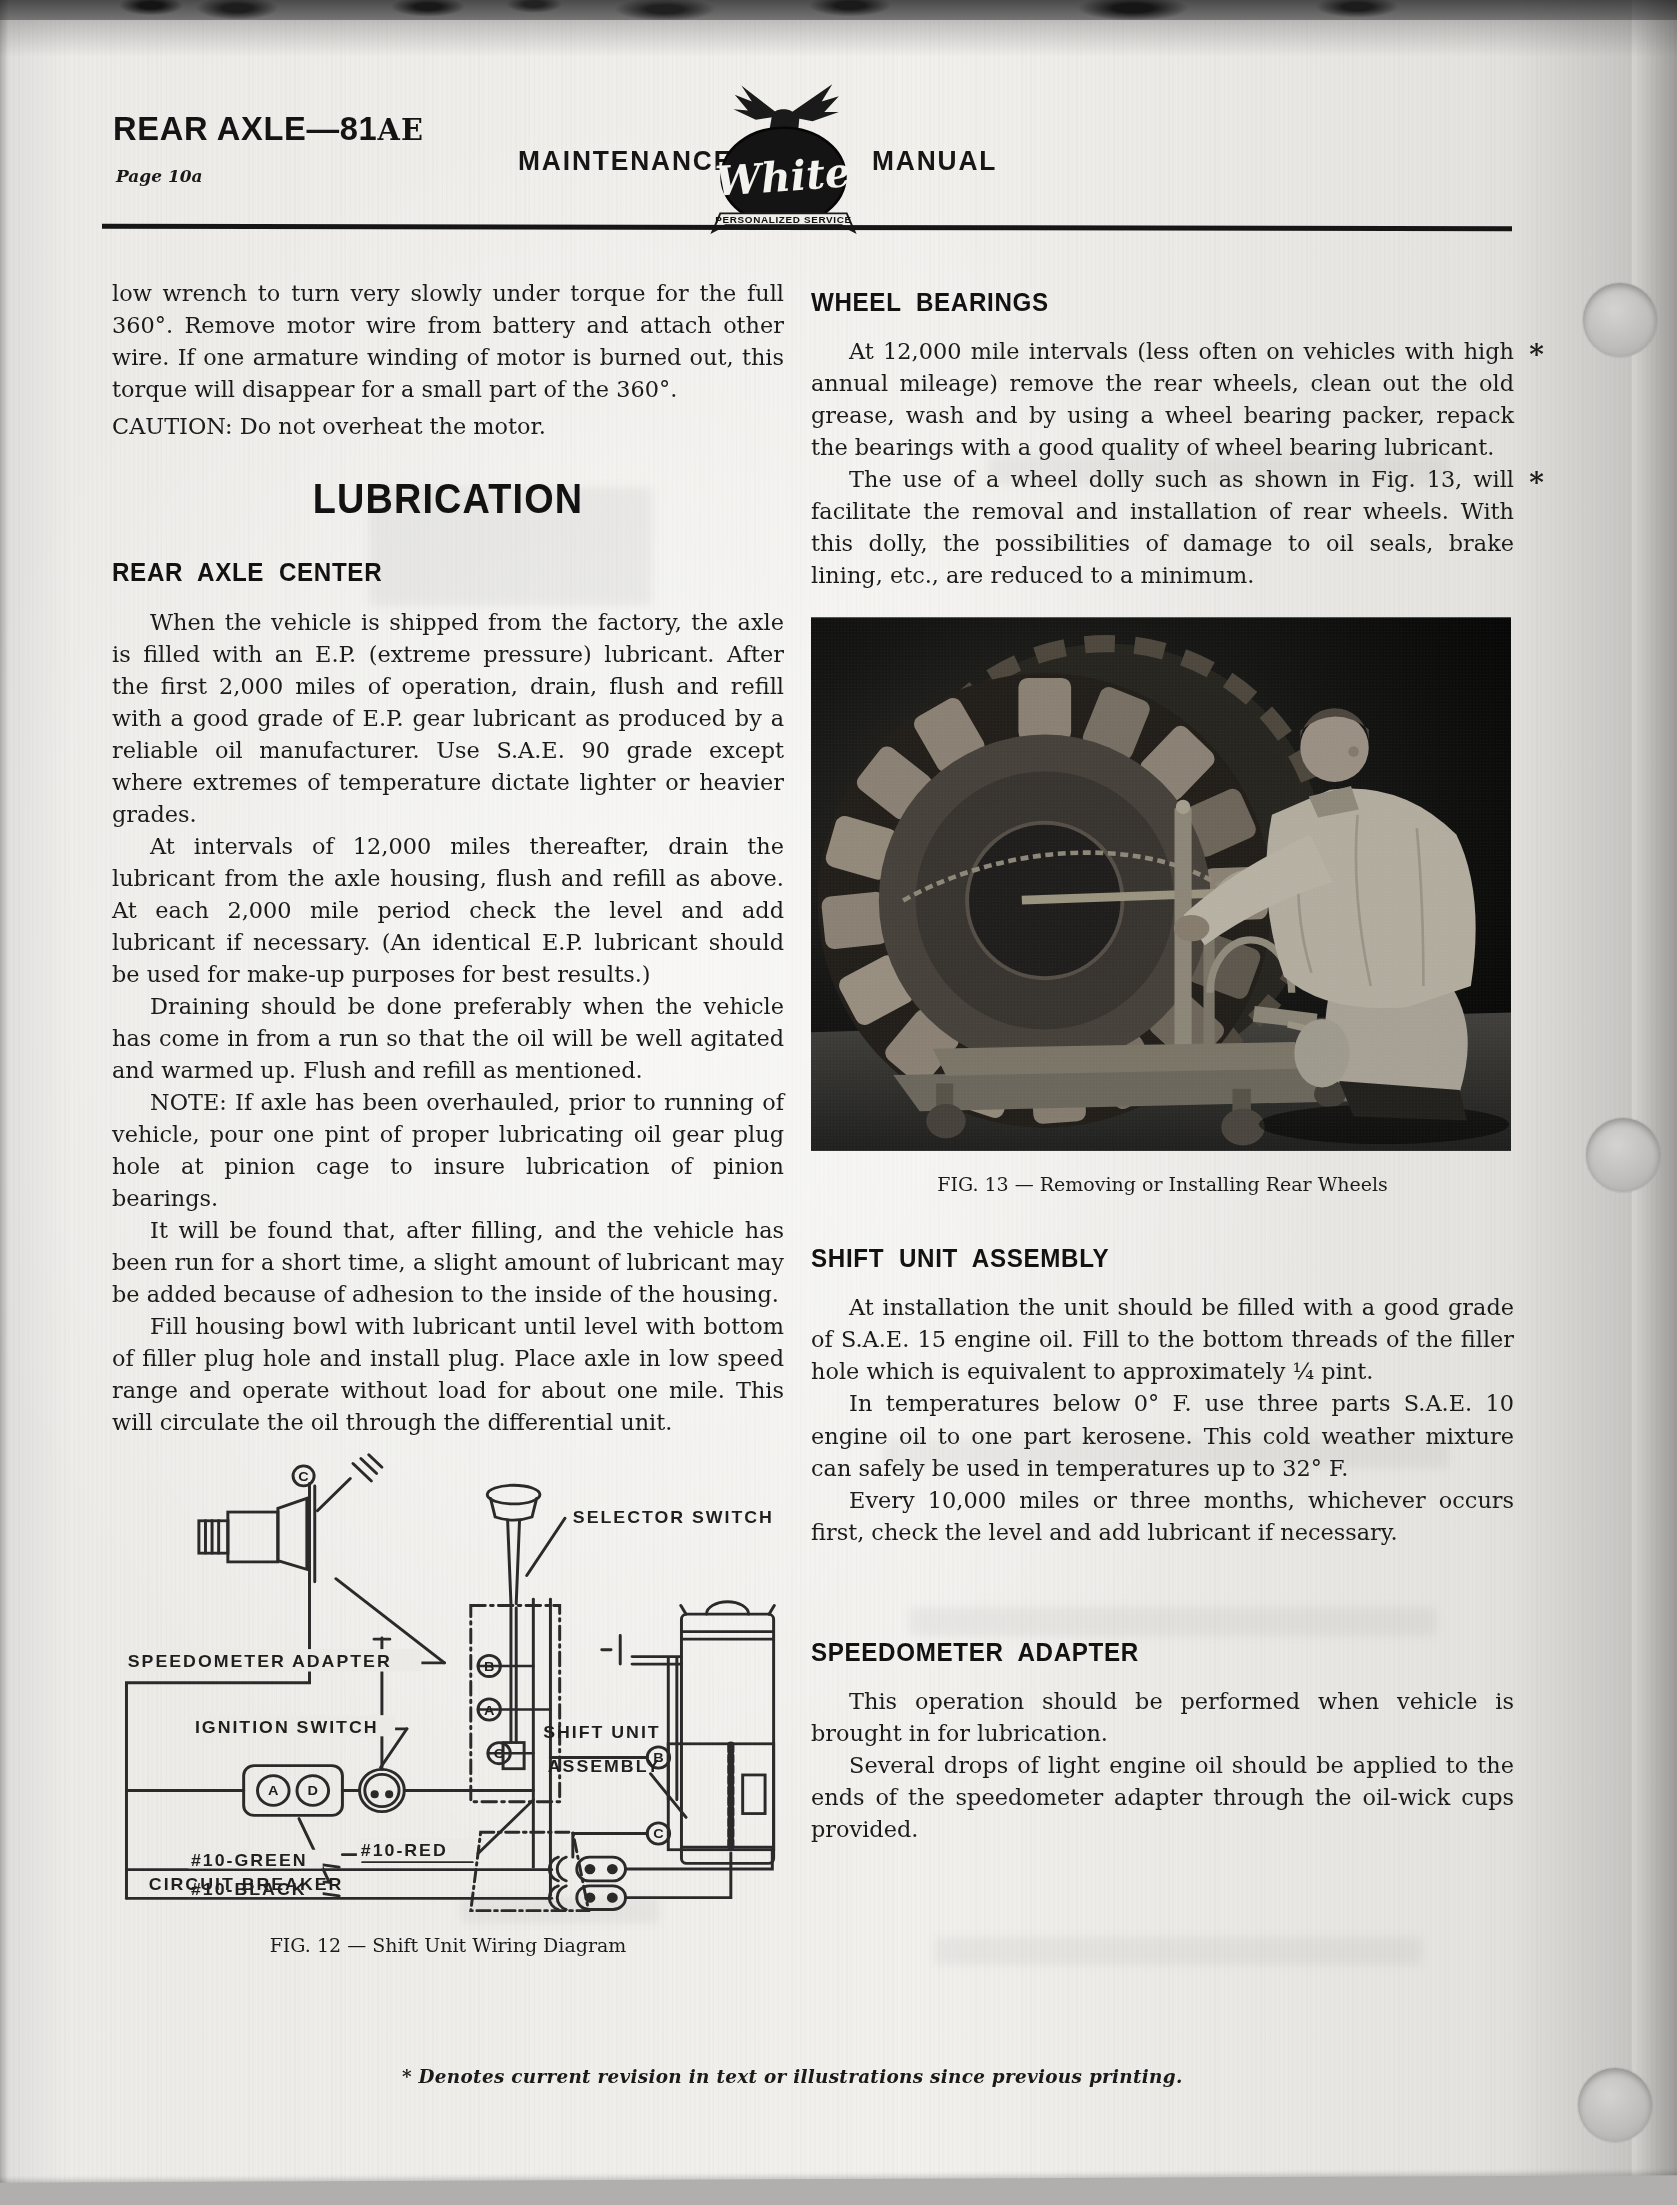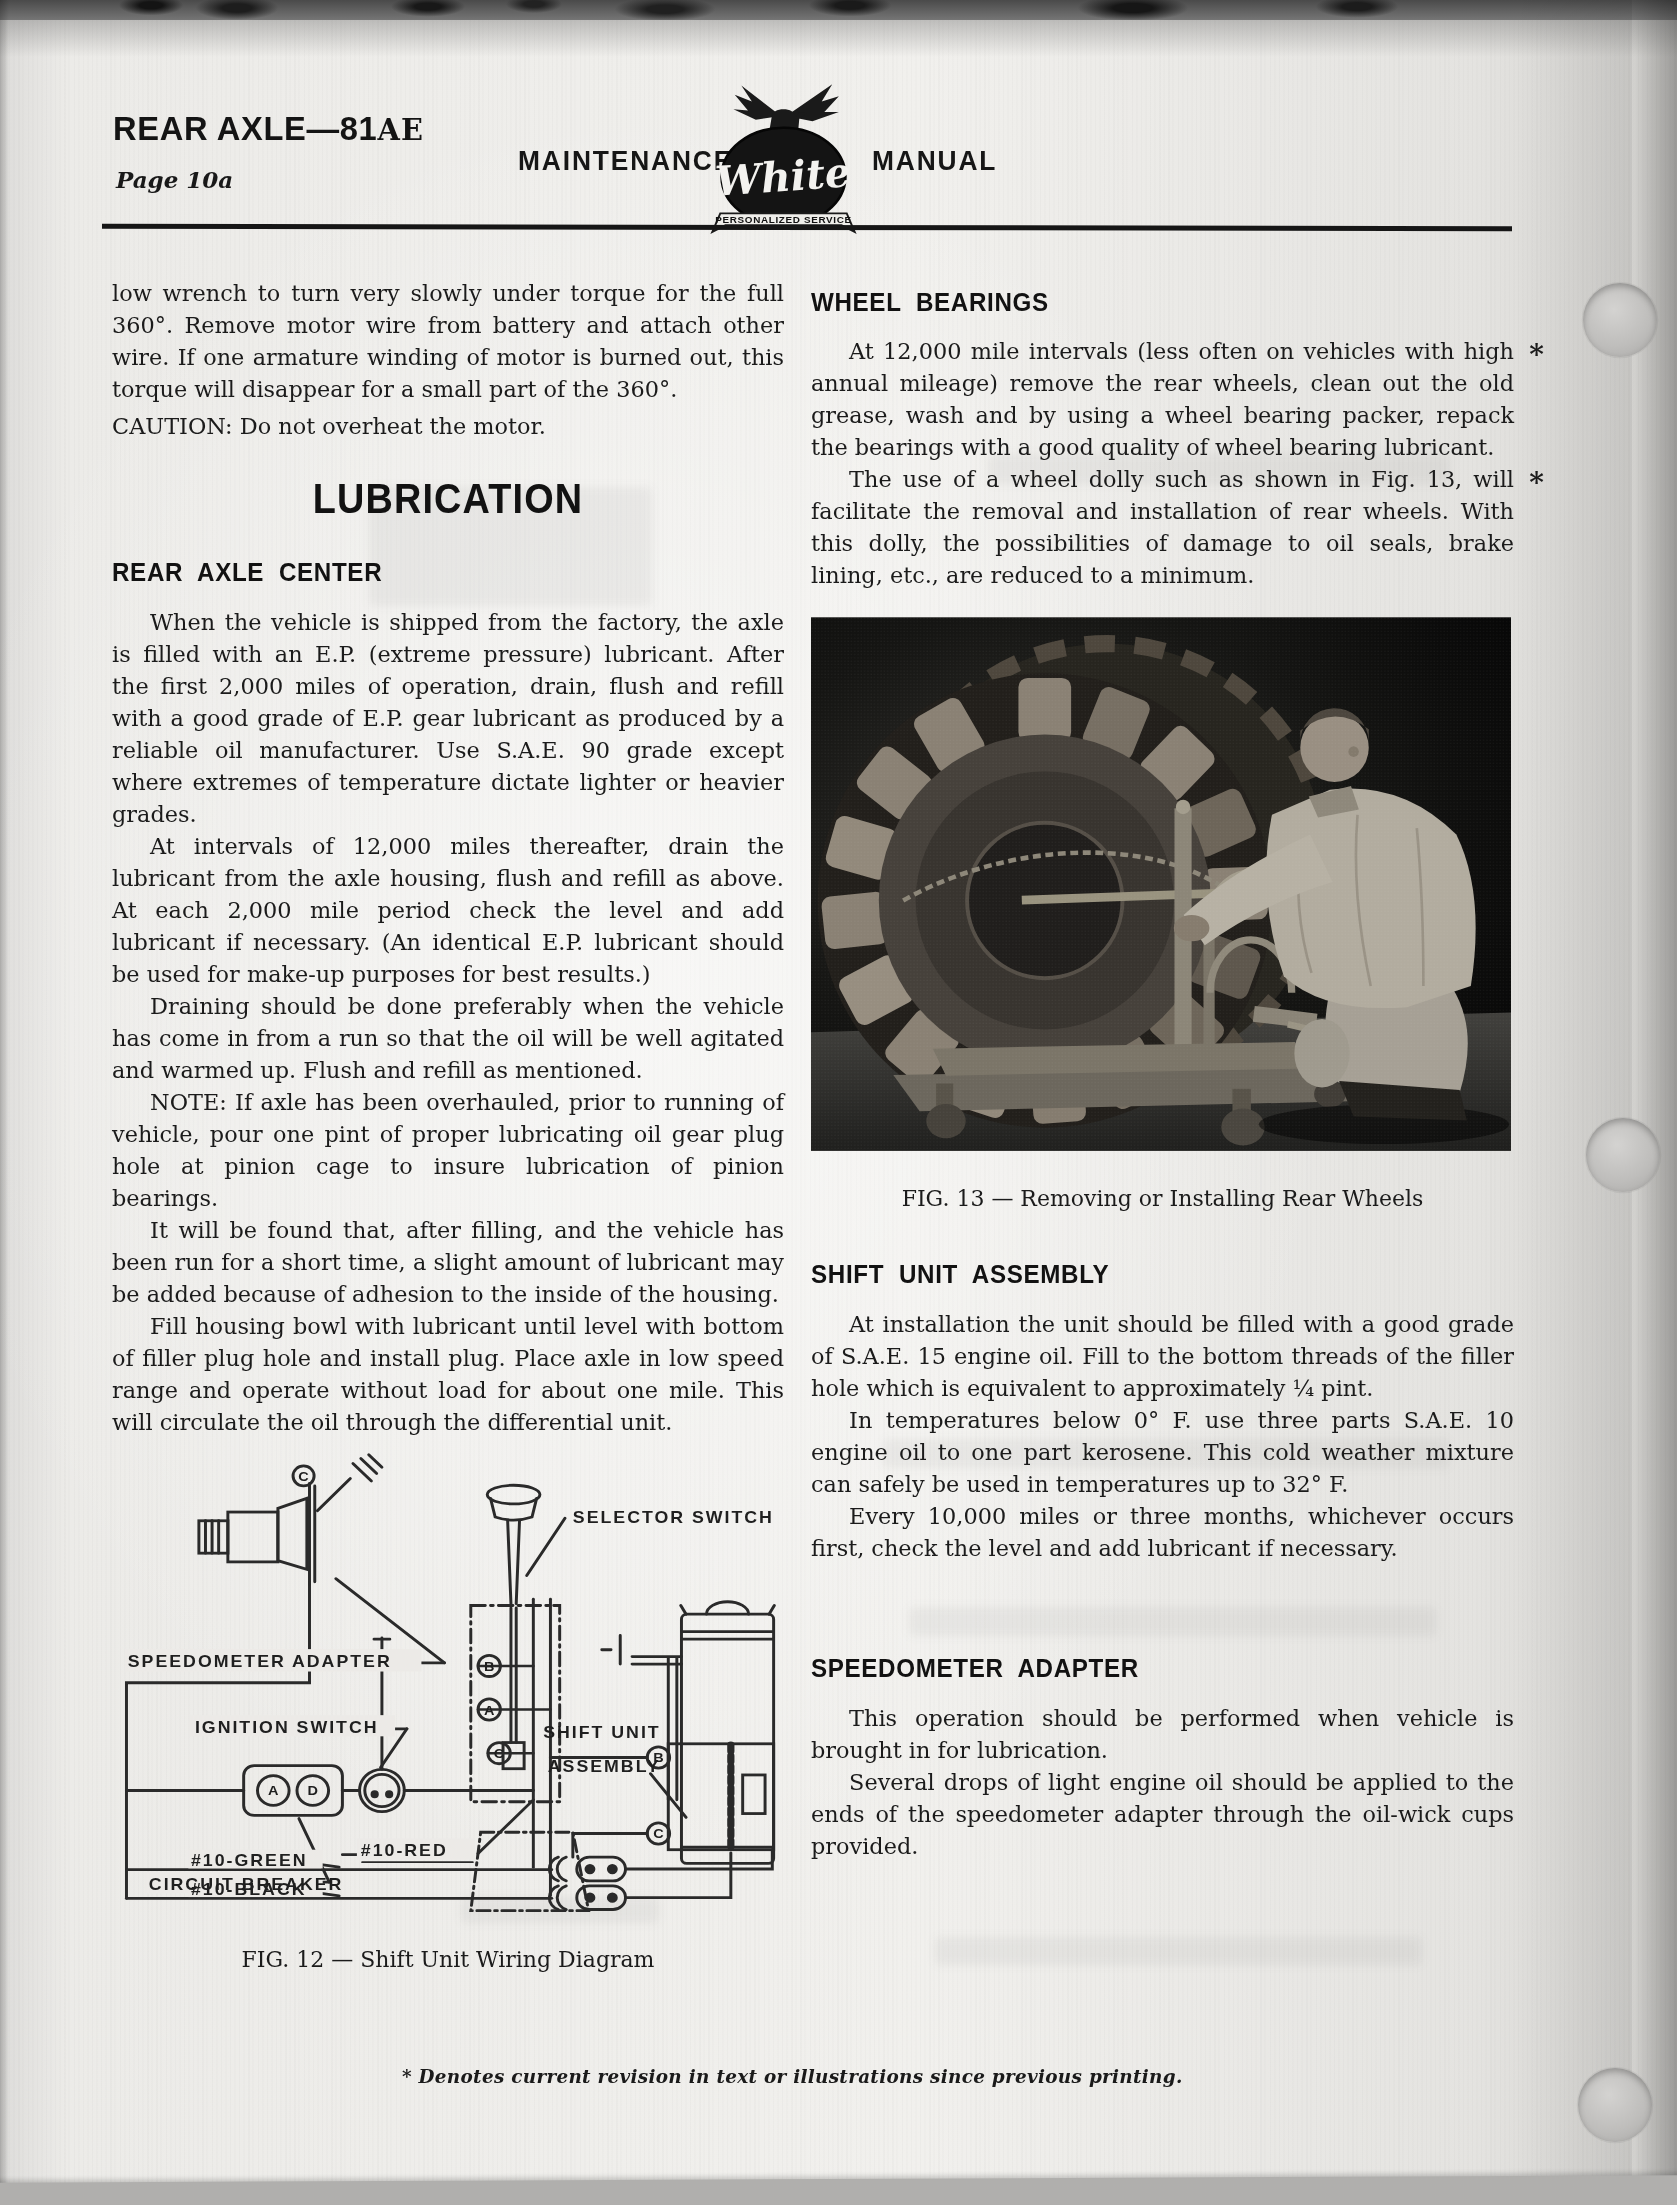--- a/index.html
+++ b/index.html
@@ -41,21 +41,21 @@
   .hole-1 { left:1583px; top:283px; }
   .hole-2 { left:1586px; top:1118px; }
   .hole-3 { left:1578px; top:2068px; }
   .ghost { position:absolute; background:rgba(70,70,70,0.06); filter:blur(4.6px); border-radius:5.3px; }
 
   
   .hdr-title { position:absolute; left:113px; top:109px; font-family:"Liberation Sans",sans-serif;
     font-weight:bold; font-size:34px; letter-spacing:0.7px; color:#141414;
     transform:scaleX(0.96); transform-origin:left center; white-space:nowrap; }
   .hdr-title .suffix { font-family:"DejaVu Serif",serif; font-weight:600; font-size:30px; letter-spacing:1.3px; }
-  .page-num { position:absolute; left:116px; top:166px; font-style:italic; font-weight:bold; font-size:23px; color:#191919; }
+  .page-num { position:absolute; left:116px; top:166px; font-style:italic; font-weight:bold; font-size:17px; color:#191919; }
   .mtitle { position:absolute; top:145px; font-family:"Liberation Sans",sans-serif; font-weight:bold;
     font-size:28px; letter-spacing:2px; color:#161616; transform:scaleX(0.94); transform-origin:left center; white-space:nowrap; }
   .mt-left { left:518px; } .mt-right { left:872px; }
   .logo { position:absolute; left:703px; top:79px; }
   .hdr-rule { position:absolute; left:102px; top:225px; width:1410px; height:4.6px; background:#161616; transform:rotate(0.1deg); }
 
   
   .col { position:absolute; top:277px; font-size:22.4px; line-height:1.43; text-align:justify; color:#1b1b1b; }
   .col-left  { left:112px;  width:672px; }
   .col-right { left:811px; width:703px; }
@@ -66,21 +66,21 @@
     letter-spacing:1.3px; margin:26px 0 20px; transform:scaleX(0.88); color:#121212; }
   h2.sec { font-family:"Liberation Sans",sans-serif; font-size:26px; font-weight:bold; letter-spacing:0.7px;
     word-spacing:8px; margin:24px 0 14.5px; transform:scaleX(0.93); transform-origin:left center;
     color:#121212; text-align:left; }
   h2.first { margin-top:6.6px; }
   h2.gap-lg { margin-top:42px; }
   h2.gap-xl { margin-top:86px; }
   .rel { position:relative; }
   .margin-star { position:absolute; right:-30px; top:0; font-size:28px; font-weight:bold; text-indent:0; }
   figure.fig12 { margin-top:13px; position:relative; }
-  .caption { font-size:22px; text-align:center; margin-top:24px; text-indent:0; }
+  .caption { font-size:19px; text-align:center; margin-top:12px; text-indent:0; }
   figure.fig13 { margin-top:25px; }
   .footnote { position:absolute; left:402px; top:2066px; width:876px; text-align:left;
     font-size:18.4px; font-style:italic; font-weight:bold; letter-spacing:0.3px; color:#1a1a1a; }
 
   
   .dlabel { font-family:"Liberation Sans",sans-serif; font-size:27px; font-weight:bold; letter-spacing:3px; fill:#1f1f1f; }
   .dletter { font-family:"Liberation Sans",sans-serif; font-size:22px; font-weight:bold; fill:#1f1f1f; }
 </style>
 </head>
 <body>

